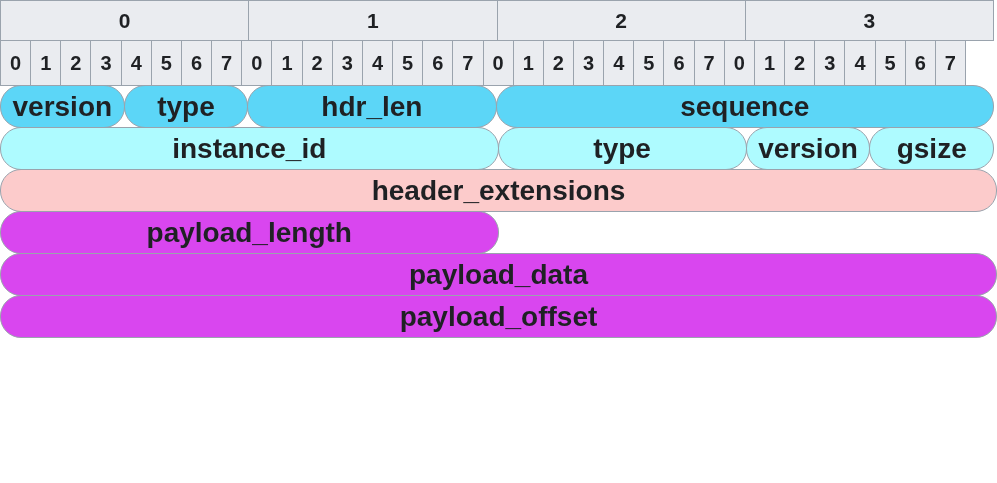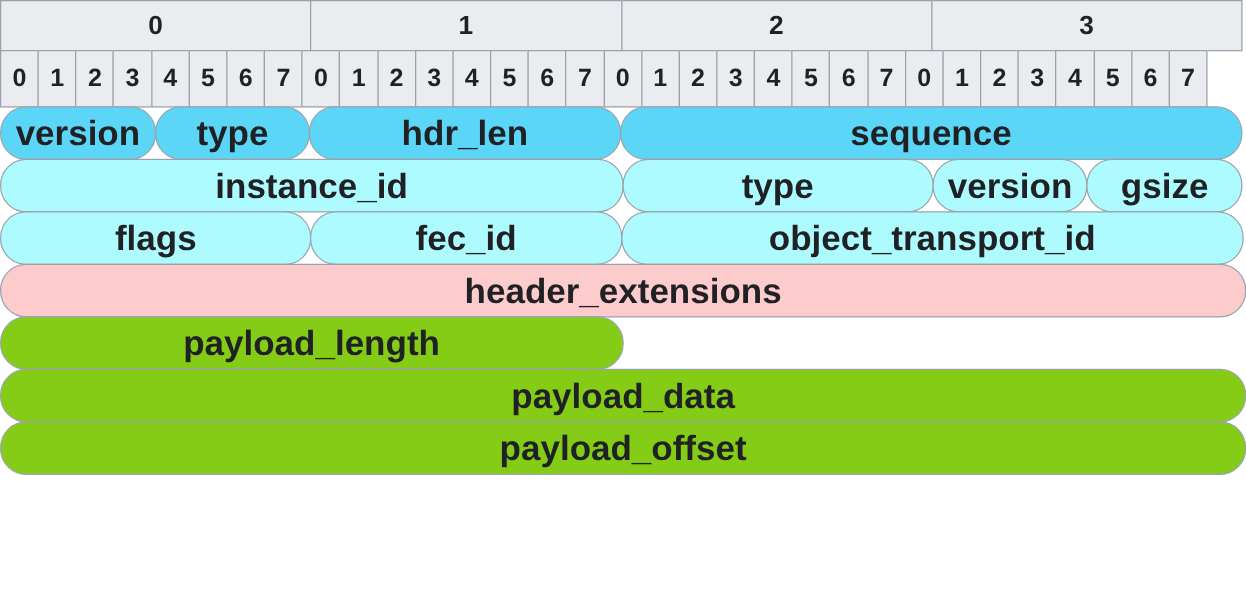--- a/index.html
+++ b/index.html
@@ -60,21 +60,21 @@
   .row-field .cell {
     font-size: 28px;
     font-weight: bold;
     border-radius: 21px;
   }
 
   
   .fill-darkcyan  { background: #5cd6f7; }
   .fill-lightcyan { background: #aefbff; }
   .fill-pink      { background: #fccbcb; }
-  .fill-plain     { background: #84cc16; }
+  .fill-plain     { background: #d946ef; }
 </style>
 </head>
 <body>
 
 <div id="packet-diagram">
 
   <div class="grid-row row-byte-header">
       <div class="cell" style="width: 25%;">0</div>
       <div class="cell" style="width: 25%;">1</div>
       <div class="cell" style="width: 25%;">2</div>
@@ -123,25 +123,20 @@
         <div class="cell fill-darkcyan" style="width: 25%;">hdr_len</div>
         <div class="cell fill-darkcyan" style="width: 50%;">sequence</div>
       </div>
       <div class="grid-row row-field">
         <div class="cell fill-lightcyan" style="width: 50%; text-align: right;">instance_id</div>
         <div class="cell fill-lightcyan" style="width: 25%;">type</div>
         <div class="cell fill-lightcyan" style="width: 12.5%;">version</div>
         <div class="cell fill-lightcyan" style="width: 12.5%;">gsize</div>
       </div>
       <div class="grid-row row-field">
-        <div class="cell fill-lightcyan" style="width: 25%;">flags</div>
-        <div class="cell fill-lightcyan" style="width: 25%;">fec_id</div>
-        <div class="cell fill-lightcyan" style="width: 50%;">object_transport_id</div>
-      </div>
-      <div class="grid-row row-field">
         <div class="cell fill-pink" style="width: 100%;">header_extensions</div>
       </div>
       <div class="grid-row row-field">
         <div class="cell fill-plain" style="width: 50%;">payload_length</div>
       </div>
       <div class="grid-row row-field">
         <div class="cell fill-plain" style="width: 100%;">payload_data</div>
       </div>
       <div class="grid-row row-field">
         <div class="cell fill-plain" style="width: 100%;">payload_offset</div>

